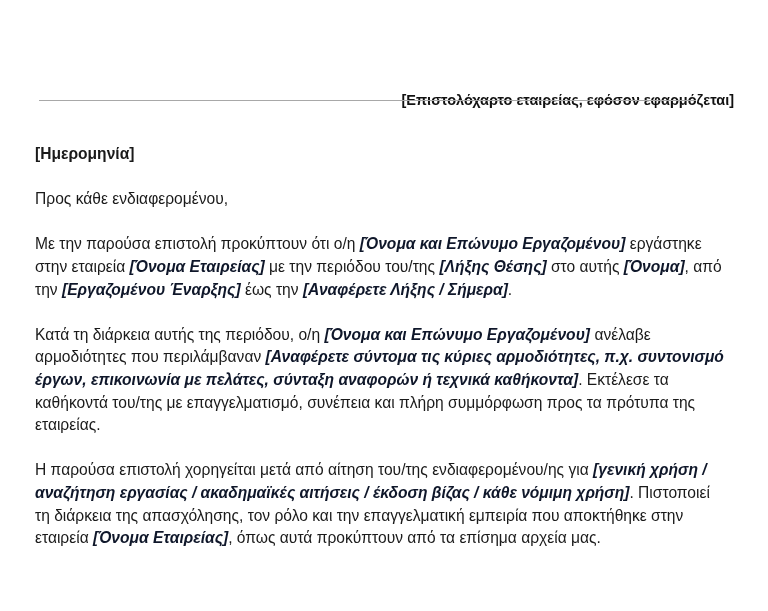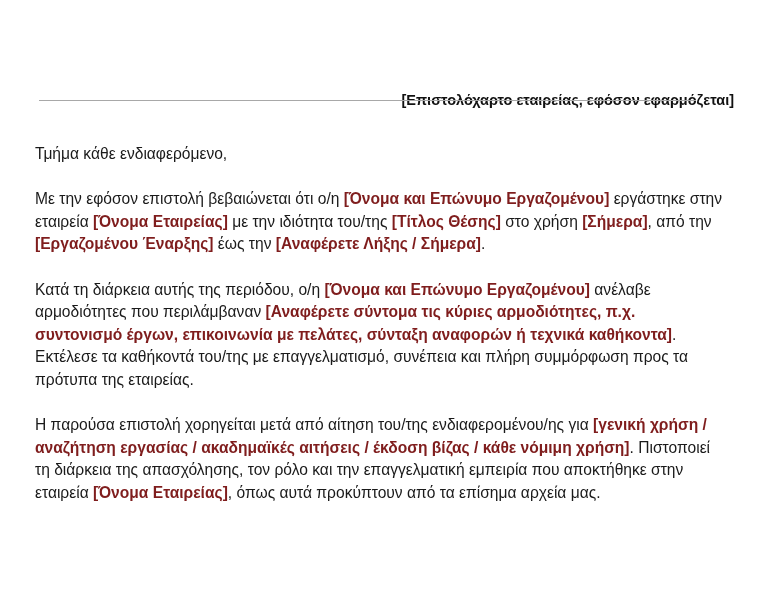--- a/index.html
+++ b/index.html
@@ -43,32 +43,34 @@
       line-height: 22.6px;
     }
     .para {
       margin: 0 0 22.6px 0;
     }
     .date {
       font-weight: bold;
     }
     b {
       font-weight: bold;
-      color: #7f1d1d;
+      color: #0f172a;
+      font-style: italic;
     }
   </style>
 </head>
 <body>
 
 <div class="letterhead">[Επιστολόχαρτο εταιρείας, εφόσον εφαρμόζεται]</div>
 
 <div class="rule"></div>
 
 <div class="content">
+  <p class="para date">[Ημερομηνία]</p>
 
-  <p class="para">Τμήμα κάθε ενδιαφερόμενο,</p>
+  <p class="para">Προς κάθε ενδιαφερομένου,</p>
 
-  <p class="para"><span>Με την εφόσον επιστολή βεβαιώνεται ότι ο/η </span><b>[Όνομα και Επώνυμο Εργαζομένου]</b><span> εργάστηκε στην εταιρεία </span><b>[Όνομα Εταιρείας]</b><span> με την ιδιότητα του/της </span><b>[Τίτλος Θέσης]</b><span> στο χρήση </span><b>[Σήμερα]</b><span>, από την </span><b>[Εργαζομένου Έναρξης]</b><span> έως την </span><b>[Αναφέρετε Λήξης / Σήμερα]</b><span>.</span></p>
+  <p class="para"><span>Με την παρούσα επιστολή προκύπτουν ότι ο/η </span><b>[Όνομα και Επώνυμο Εργαζομένου]</b><span> εργάστηκε στην εταιρεία </span><b>[Όνομα Εταιρείας]</b><span> με την περιόδου του/της </span><b>[Λήξης Θέσης]</b><span> στο αυτής </span><b>[Όνομα]</b><span>, από την </span><b>[Εργαζομένου Έναρξης]</b><span> έως την </span><b>[Αναφέρετε Λήξης / Σήμερα]</b><span>.</span></p>
 
   <p class="para"><span>Κατά τη διάρκεια αυτής της περιόδου, ο/η </span><b>[Όνομα και Επώνυμο Εργαζομένου]</b><span> ανέλαβε αρμοδιότητες που περιλάμβαναν </span><b>[Αναφέρετε σύντομα τις κύριες αρμοδιότητες, π.χ. συντονισμό έργων, επικοινωνία με πελάτες, σύνταξη αναφορών ή τεχνικά καθήκοντα]</b><span>. Εκτέλεσε τα καθήκοντά του/της με επαγγελματισμό, συνέπεια και πλήρη συμμόρφωση προς τα πρότυπα της εταιρείας.</span></p>
 
   <p class="para"><span>Η παρούσα επιστολή χορηγείται μετά από αίτηση του/της ενδιαφερομένου/ης για </span><b>[γενική χρήση / αναζήτηση εργασίας / ακαδημαϊκές αιτήσεις / έκδοση βίζας / κάθε νόμιμη χρήση]</b><span>. Πιστοποιεί τη διάρκεια της απασχόλησης, τον ρόλο και την επαγγελματική εμπειρία που αποκτήθηκε στην εταιρεία </span><b>[Όνομα Εταιρείας]</b><span>, όπως αυτά προκύπτουν από τα επίσημα αρχεία μας.</span></p>
 </div>
 
 </body></html>

